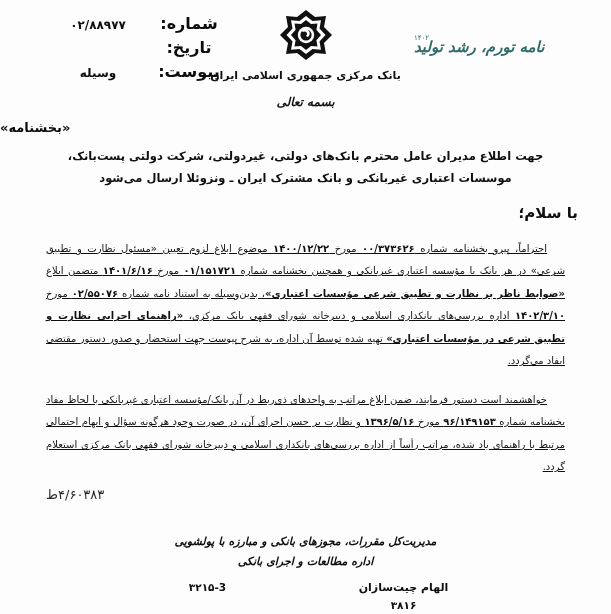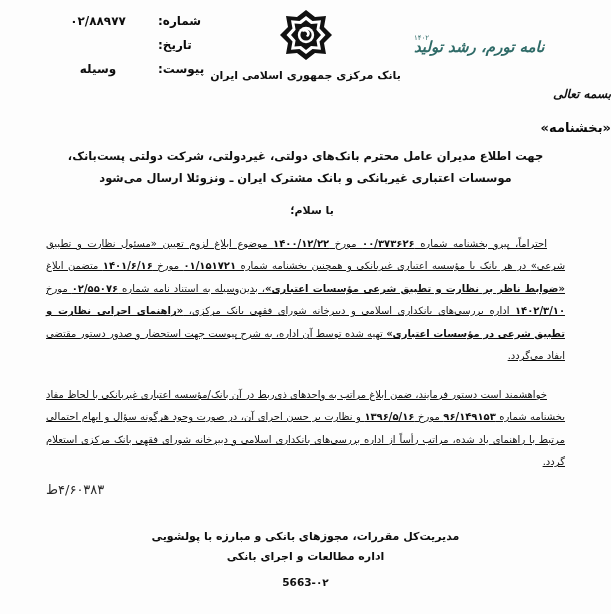--- a/index.html
+++ b/index.html
@@ -41,22 +41,22 @@
     display: flex;
     flex-direction: row;
     justify-content: flex-start;
     align-items: baseline;
     height: 24px;
     font-size: 11.5px;
     font-weight: bold;
   }
   .meta-label {
     width: 62px;
-    text-align: left;
-    font-size: 12px;
+    text-align: center;
+    font-size: 16px;
     font-weight: bold;
     letter-spacing: 0px;
     color: #0d0d0d;
   }
   .meta-value {
     flex: 1;
     text-align: center;
     font-size: 12px;
     font-weight: bold;
     color: #0d0d0d;
@@ -79,24 +79,23 @@
     font-size: 11px;
     font-weight: bold;
     color: #111;
     line-height: 1.1;
     margin-top: 8px;
     font-family: "DejaVu Sans", "Liberation Sans", sans-serif;
   }
   .basmalah {
     font-size: 12px;
     color: #111;
-    margin-top: 5px;
+    margin-top: 13px;
     font-style: italic;
     font-weight: bold;
-    text-align: right;
   }
 
   
   .slogan {
     position: absolute;
     right: 22px;
     top: 34px;
     width: 175px;
     text-align: left;
     color: #2f6b68;
@@ -111,43 +110,43 @@
     font-size: 7px;
     font-style: normal;
     font-weight: normal;
     color: #2f6b68;
     margin-bottom: -4px;
     margin-right: 30px;
   }
 
   
   .doc-title {
-    text-align: right;
+    text-align: left;
     font-size: 13px;
     font-weight: bold;
     color: #0b0b0b;
     margin-top: 2px;
     margin-bottom: 10px;
   }
 
   
   .addressee {
     margin: 8px 46px;
     text-align: center;
     font-size: 11.5px;
     font-weight: bold;
     line-height: 1.95;
     color: #101010;
   }
 
   
   .salutation {
     margin: 14px 33px 6px 46px;
-    text-align: center;
-    font-size: 11px;
+    text-align: right;
+    font-size: 15px;
     font-weight: bold;
     color: #101010;
   }
   .para {
     margin: 16px 46px 8px 46px;
     text-align: justify;
     text-align-last: right;
     font-size: 10px;
     line-height: 2.25;
     color: #101010;
@@ -172,20 +171,21 @@
   
   .signature {
     margin-top: 30px;
     text-align: center;
   }
   .sig-dept {
     font-size: 11px;
     font-weight: bold;
     color: #0e0e0e;
     line-height: 1.85;
+    font-style: italic;
   }
   .sig-names {
     margin: 6px auto 0 auto;
     width: 400px;
     display: flex;
     flex-direction: row;
     justify-content: center;
     gap: 86px;
   }
   .sig-person {
@@ -260,18 +260,22 @@
 
   <div class="trailer">
     <span class="trailer-code">۴/۶۰۳۸۳ط</span>
   </div>
 
   <div class="signature">
     <div class="sig-dept">مدیریت‌کل مقررات، مجوزهای بانکی و مبارزه با پولشویی</div>
     <div class="sig-dept">اداره مطالعات و اجرای بانکی</div>
     <div class="sig-names">
       <div class="sig-person">
-        <div class="ext">5663-۰۲</div>
+        <div class="name">الهام چیت‌سازان</div>
+        <div class="ext">۳۸۱۶</div>
+      </div>
+      <div class="sig-person">
+        <div class="ext">۳۲۱۵-3</div>
       </div>
     </div>
   </div>
 
 </div>
 
 </body></html>

